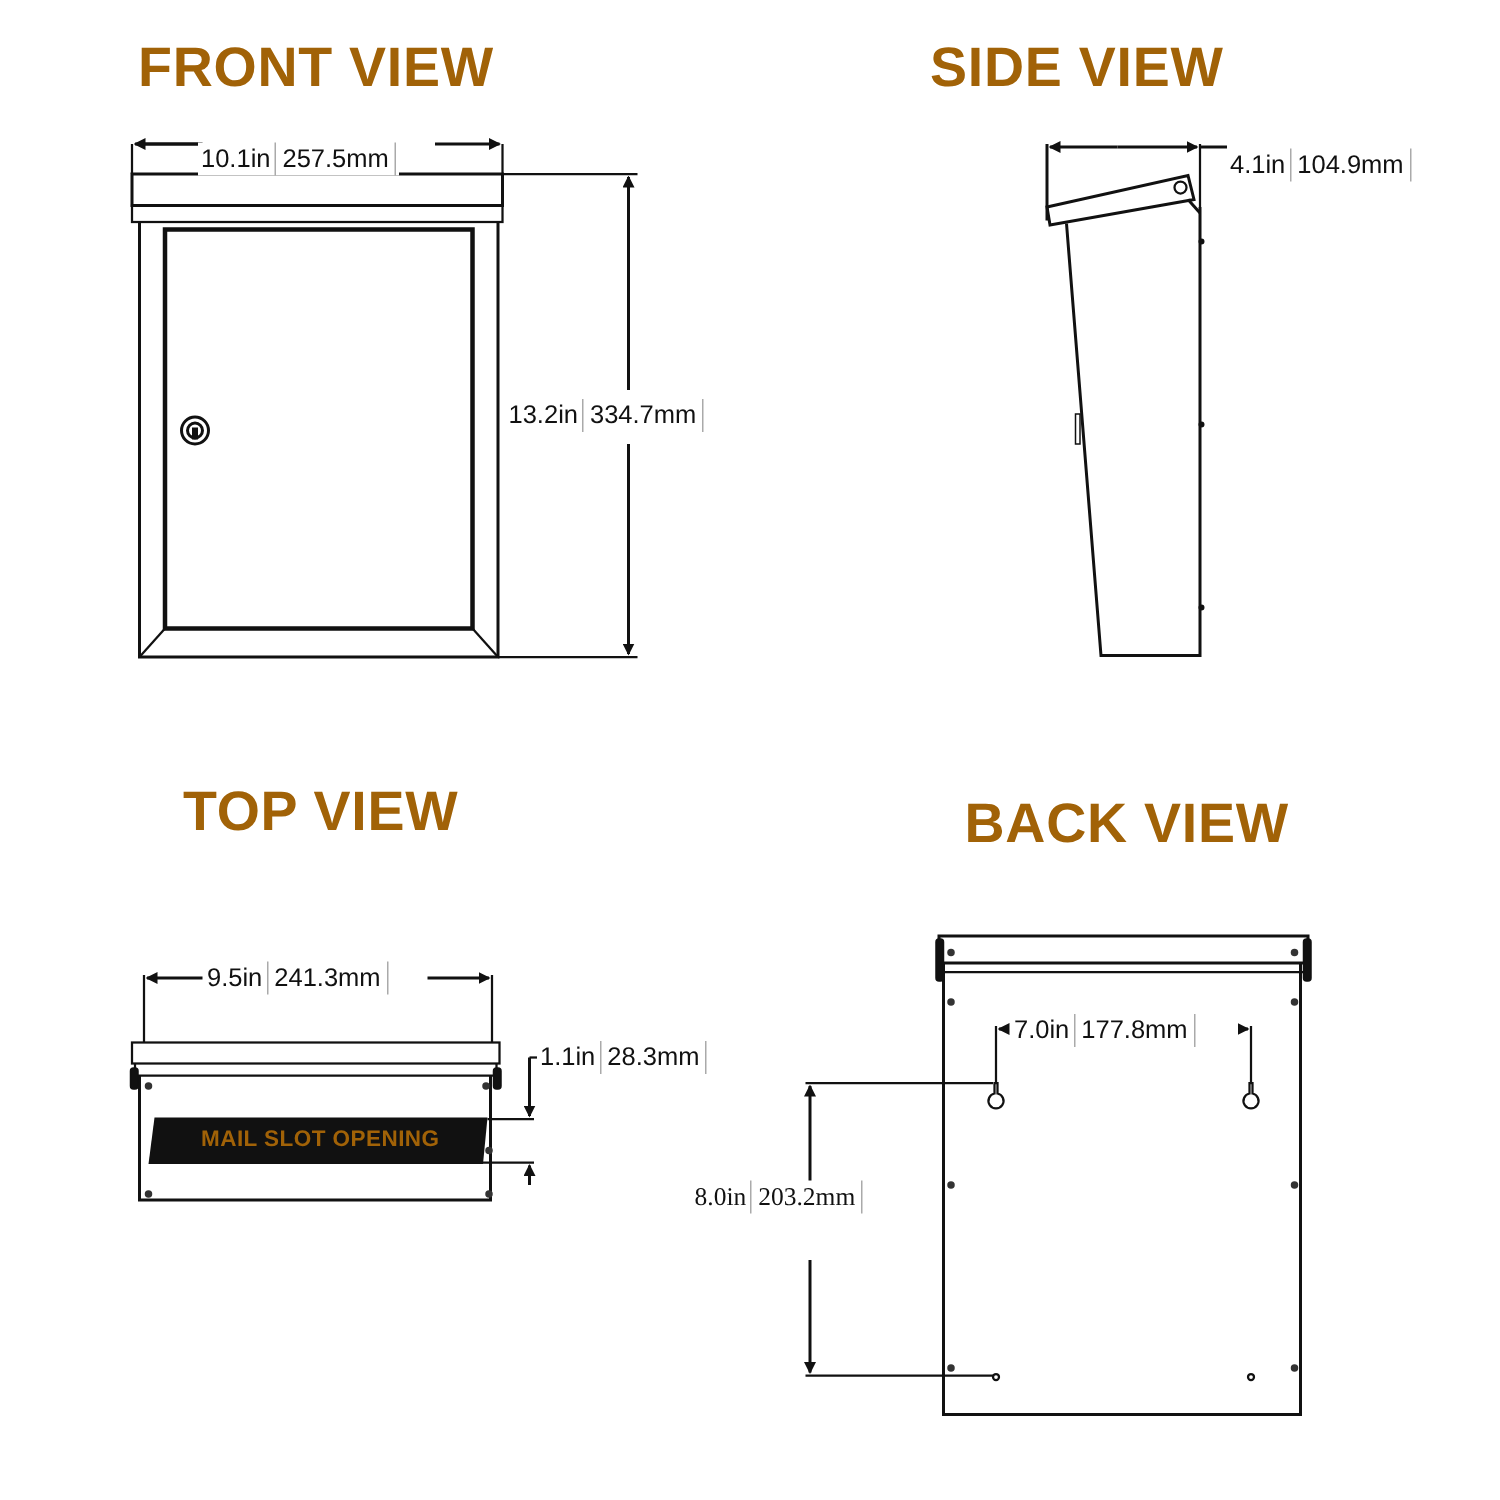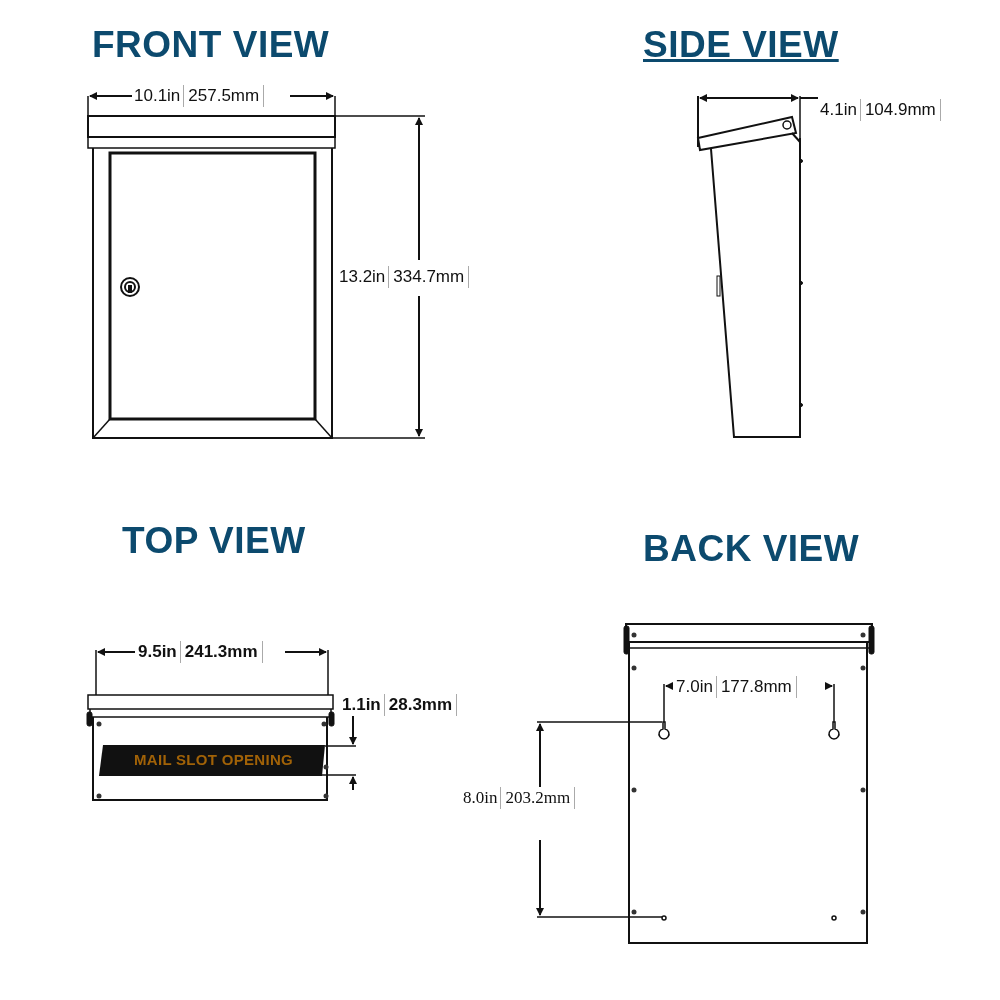--- a/index.html
+++ b/index.html
@@ -1,28 +1,28 @@
 <!DOCTYPE html>
 <html><head>
 <meta charset="utf-8">
 <style>
   html, body { margin:0; padding:0; background:#ffffff; }
   body { width:1000px; height:1000px; position:relative; overflow:hidden;
          font-family:"Liberation Sans", "DejaVu Sans", sans-serif; color:#111; }
-  .title { position:absolute; font-weight:bold; font-size:37px; letter-spacing:0.5px; color:#0c4a6e; white-space:nowrap; }
+  .title { position:absolute; font-weight:bold; font-size:37px; letter-spacing:0.5px; color:#a16207; white-space:nowrap; }
   .dimtext { position:absolute; font-size:17px; color:#111; white-space:nowrap; background:#fff; padding:0 2px; line-height:22px; }
   .bracket { display:inline-block; border-left:1px solid #aaa; border-right:1px solid #aaa; padding:0 4px; margin-left:3px; line-height:22px; }
   svg { position:absolute; left:0; top:0; }
   .slot-label { position:absolute; color:#a16207; font-weight:bold; font-size:15px; letter-spacing:0.3px; white-space:nowrap; }
 </style>
 </head>
 <body>
 
 <div class="title" style="left:92px; top:24px;">FRONT VIEW</div>
-<div class="title" style="left:643px; top:24px;text-decoration:underline;">SIDE VIEW</div>
+<div class="title" style="left:620px; top:24px;">SIDE VIEW</div>
 <div class="title" style="left:122px; top:520px;">TOP VIEW</div>
 <div class="title" style="left:643px; top:528px;text-align:center;">BACK VIEW</div>
 
 <svg width="1000" height="1000" viewBox="0 0 1000 1000">
   <defs>
     <marker id="arr" markerWidth="8" markerHeight="8" refX="7" refY="4" orient="auto" markerUnits="userSpaceOnUse">
       <path d="M0,0 L8,4 L0,8 z" fill="#111"></path>
     </marker>
   </defs>
 
@@ -137,33 +137,33 @@
     <line x1="672" y1="686" x2="666" y2="686" stroke-width="2" marker-end="url(#arr)"></line>
     <line x1="826" y1="686" x2="832" y2="686" stroke-width="2" marker-end="url(#arr)"></line>
 
     <line x1="537" y1="722" x2="662" y2="722" stroke-width="1.5"></line>
     <line x1="537" y1="917" x2="662" y2="917" stroke-width="1.5"></line>
     <line x1="540" y1="800" x2="540" y2="724" stroke-width="2" marker-end="url(#arr)"></line>
     <line x1="540" y1="840" x2="540" y2="915" stroke-width="2" marker-end="url(#arr)"></line>
   </g>
 </svg>
 
-<div class="dimtext" style="left:132px; top:85px;">
+<div class="dimtext" style="left:132px; top:95px;">
   <span>10.1in</span><span class="bracket">257.5mm</span>
 </div>
 <div class="dimtext" style="left:337px; top:266px;text-align:center;">
   <span>13.2in</span><span class="bracket">334.7mm</span>
 </div>
 <div class="dimtext" style="left:818px; top:87px;margin-top:12px;">
   <span>4.1in</span><span class="bracket">104.9mm</span>
 </div>
-<div class="dimtext" style="left:136px; top:641px;font-weight:bold;">
+<div class="dimtext" style="left:136px; top:641px;">
   <span>9.5in</span><span class="bracket">241.3mm</span>
 </div>
-<div class="dimtext" style="left:340px; top:694px;font-weight:bold;">
+<div class="dimtext" style="left:358px; top:694px;">
   <span>1.1in</span><span class="bracket">28.3mm</span>
 </div>
 <div class="slot-label" style="left:134px; top:751px;">MAIL SLOT OPENING</div>
 <div class="dimtext" style="left:674px; top:676px;">
   <span>7.0in</span><span class="bracket">177.8mm</span>
 </div>
 <div class="dimtext" style="left:461px; top:787px;font-family:Liberation Serif, serif;">
   <span>8.0in</span><span class="bracket">203.2mm</span>
 </div>
 

